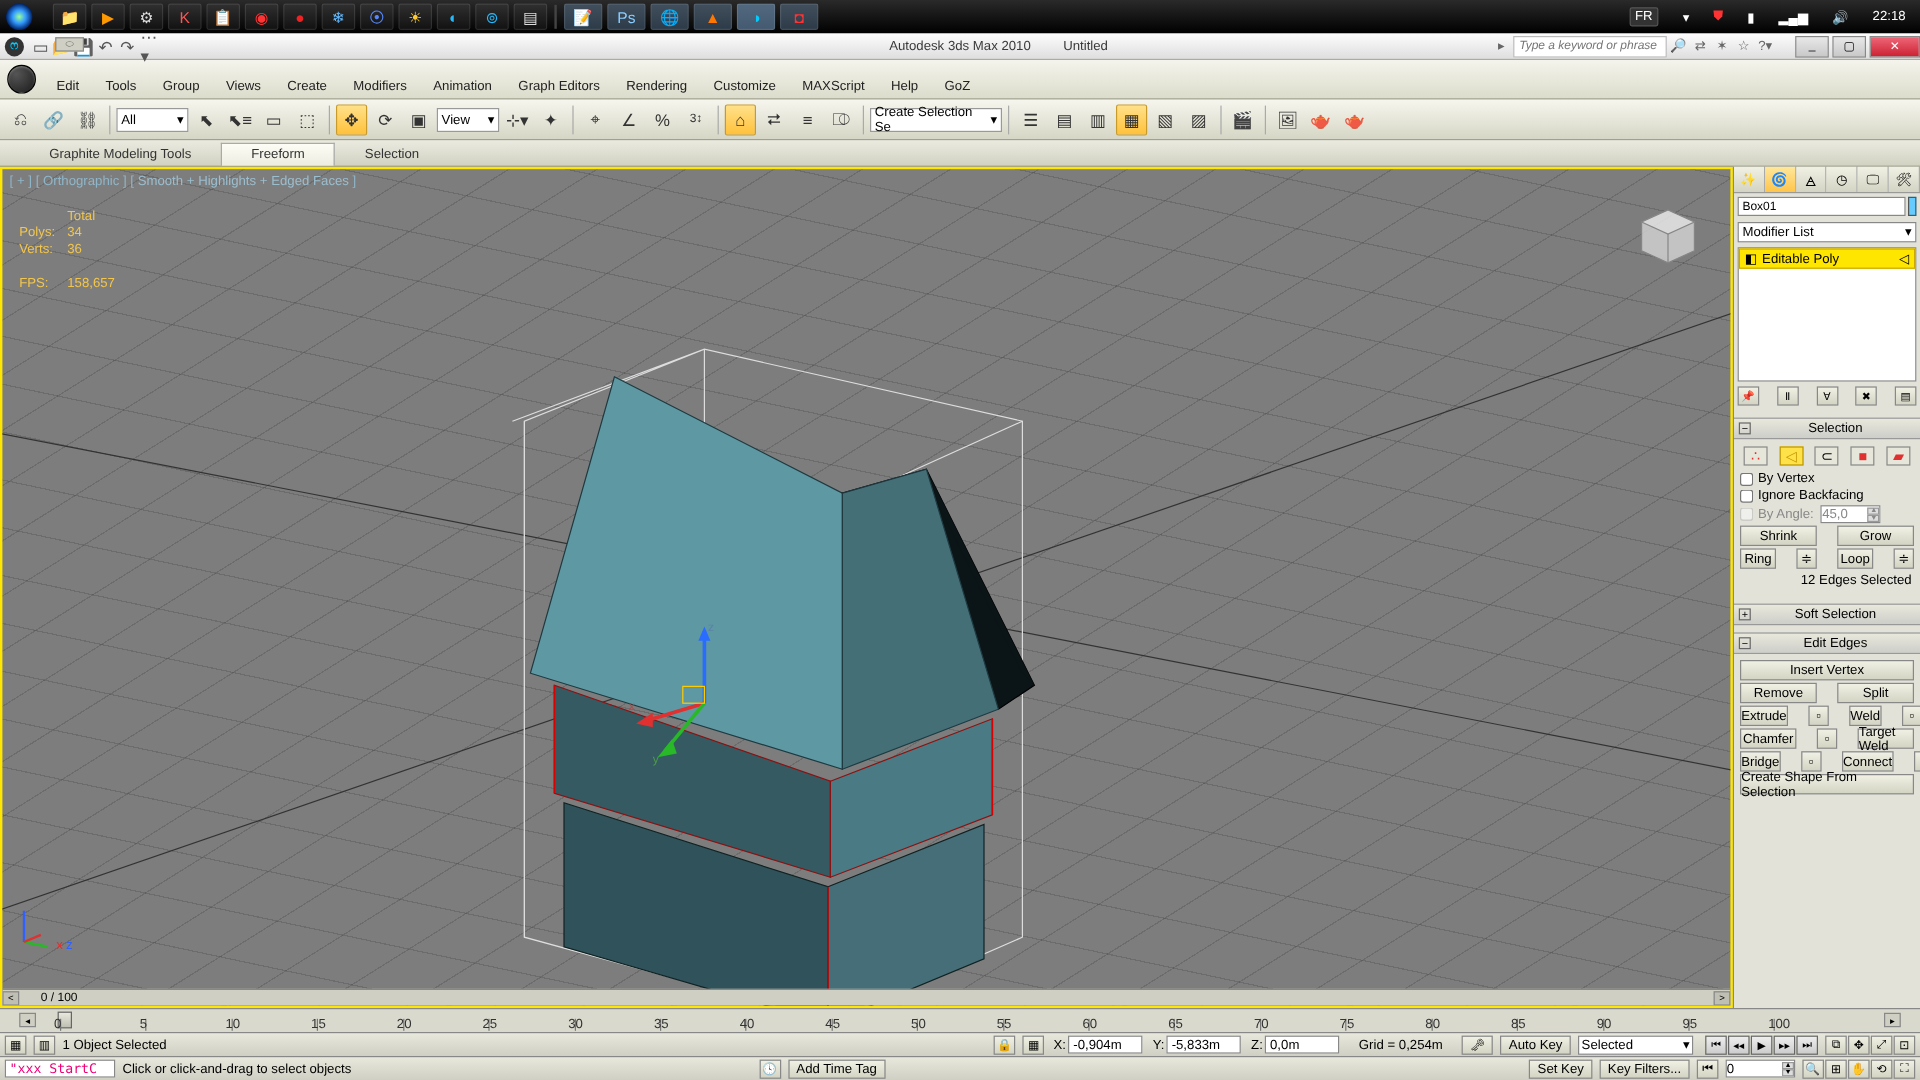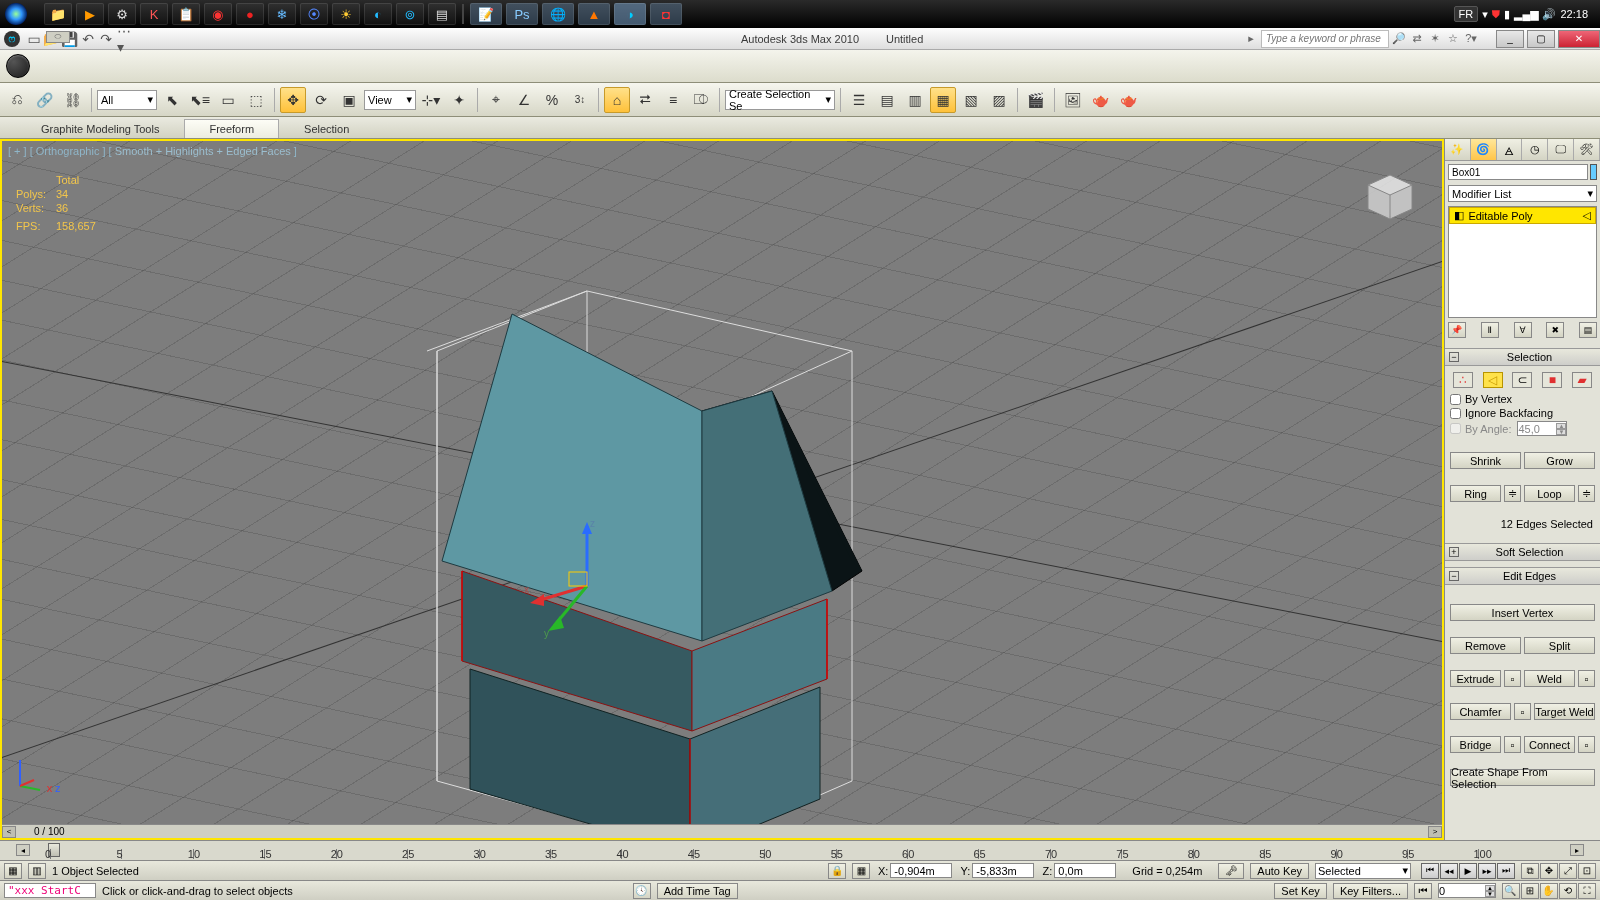--- a/index.html
+++ b/index.html
@@ -3,21 +3,21 @@
 <meta charset="utf-8">
 <style>
 * { margin: 0; padding: 0; box-sizing: border-box; font-family: "Segoe UI", Tahoma, Arial, sans-serif; font-size: 11px; user-select: none; }
 body { background: #c0c0c0; overflow: hidden; width: 1600px; height: 900px; position: relative; color: #000; }
 
 
 #taskbar { position: absolute; top: 0; left: 0; right: 0; height: 28px; background: linear-gradient(#2a2a2a,#000); display: flex; align-items: center; padding: 0 2px; }
 #taskbar .orb { width: 36px; height: 26px; margin-right: 4px; }
 #taskbar .task { width: 28px; height: 22px; margin: 0 2px; background: rgba(255,255,255,.05); border: 1px solid rgba(255,255,255,.1); border-radius: 2px; display:flex;align-items:center;justify-content:center;color:#ddd;font-size:13px;}
 #taskbar .spacer { flex: 1; }
-#taskbar .tray { color: #fff; font-size: 11px; display: flex; align-items: center; gap: 4px; padding-right: 10px; }
+#taskbar .tray { color: #fff; font-size: 11px; display: flex; align-items: center; gap: 20px; padding-right: 10px; }
 #taskbar .tray .lang{background:#333;border:1px solid #555;padding:1px 4px;border-radius:2px;}
 
 
 #win { position: absolute; top: 28px; left: 0; right: 0; bottom: 0; background: #f0f0e8; display: flex; flex-direction: column; }
 #titlebar { height: 22px; background: linear-gradient(#fdfdfd,#dedede); display: flex; align-items: center; padding-left: 4px; border-bottom: 1px solid #aaa; }
 #titlebar .appicon{width:16px;height:16px;background:#333;border-radius:50%;color:#0cf;font-weight:bold;font-size:10px;display:flex;align-items:center;justify-content:center;margin-right:6px;}
 #titlebar .qat{display:flex;gap:2px;}
 #titlebar .qat span{width:16px;height:16px;display:flex;align-items:center;justify-content:center;color:#555;}
 #titlebar .title { position: absolute; left: 50%; transform: translateX(-50%); color: #3a3a3a; }
 #titlebar .right { margin-left: auto; display: flex; align-items: center; gap: 2px; }
@@ -95,21 +95,21 @@
 .rollbody{padding:3px 5px;}
 .sorow{display:flex;gap:4px;justify-content:space-around;margin:3px 0 5px;}
 .sorow div{width:20px;height:16px;border:1px solid #888;background:#e6e6da;display:flex;align-items:center;justify-content:center;font-size:12px;}
 .sorow div.sel{background:#ffe24a;border-color:#b89400;}
 .chk{display:flex;align-items:center;gap:4px;margin:2px 0;}
 .chk input[type=checkbox]{width:11px;height:11px;}
 .spin{height:15px;border:1px solid #888;background:#fff;display:flex;align-items:center;font-size:10px;padding:0 0;}
 .spin .arrs{width:10px;display:flex;flex-direction:column;margin-left:auto;}
 .spin .arrs span{height:6px;font-size:6px;line-height:5px;text-align:center;background:#ddd;border:1px solid #999;}
 .btn{height:17px;border:1px solid #888;background:linear-gradient(#f0f0e4,#d4d4c4);display:flex;align-items:center;justify-content:center;}
-.btnrow{display:flex;gap:3px;margin:16px 0;}
+.btnrow{display:flex;gap:17px;margin:2px 0;}
 .btnrow .btn{flex:1;}
 .btnrow .sq{flex:0 0 17px;width:17px;}
 fieldset.prv{border:1px solid #999;margin:4px 0;padding:2px 4px 4px;}
 fieldset.prv legend{font-size:10px;padding:0 2px;}
 .radio{display:inline-flex;align-items:center;gap:3px;margin-right:6px;}
 .selinfo{text-align:right;margin:4px 2px;}
 
 
 #timeline{height:20px;background:#d9d9cd;border-top:1px solid #888;position:relative;display:flex;align-items:flex-end;padding:0 50px 1px 50px;}
 #timeline .tick{flex:1;text-align:center;font-size:9px;color:#333;border-left:1px solid #777;height:10px;position:relative;}
@@ -212,20 +212,35 @@
       <div class="winbtn">_</div>
       <div class="winbtn">▢</div>
       <div class="winbtn close">✕</div>
     </div>
   </div>
 
   <div id="menuwrap">
     <div class="apporb">
         <div></div>
       </div>
+    <div id="menubar">
+      <div class="mitem">Edit</div>
+      <div class="mitem">Tools</div>
+      <div class="mitem">Group</div>
+      <div class="mitem">Views</div>
+      <div class="mitem">Create</div>
+      <div class="mitem">Modifiers</div>
+      <div class="mitem">Animation</div>
+      <div class="mitem">Graph Editors</div>
+      <div class="mitem">Rendering</div>
+      <div class="mitem">Customize</div>
+      <div class="mitem">MAXScript</div>
+      <div class="mitem">Help</div>
+      <div class="mitem">GoZ</div>
+    </div>
   </div>
 
   <div id="toolbar">
     <div class="tb">⎌</div>
     <div class="tb">🔗</div>
     <div class="tb">⛓</div>
     <div class="tsep"></div>
     <div class="tdrop">
         <span>All</span>
         <span>▾</span>
@@ -334,21 +349,21 @@
         </div>
       </div>
 
       <div id="vlabel">
         <span>[ + ] [ Orthographic ] [ </span><span style="color:#9bbecf">Smooth + Highlights + Edged Faces</span><span> ]</span>
       </div>
       <div id="stats">
         <div><span class="k"></span><span>Total</span></div>
         <div><span class="k">Polys:</span><span>34</span></div>
         <div><span class="k">Verts:</span><span>36</span></div>
-        <div style="margin-top:4px"><span class="k">FPS:</span><span>158,657</span></div>
+        <div style="margin-top:14px"><span class="k">FPS:</span><span>158,657</span></div>
       </div>
 
       <div id="viewcube">
         <svg viewBox="0 0 56 56">
             <polygon points="28,6 50,16 50,40 28,50 6,40 6,16" fill="#cfcfcf" stroke="#888"></polygon>
             <polygon points="28,6 50,16 28,26 6,16" fill="#e8e8e8" stroke="#888"></polygon>
             <line x1="28" y1="26" x2="28" y2="50" stroke="#888"></line>
           </svg>
       </div>
 

